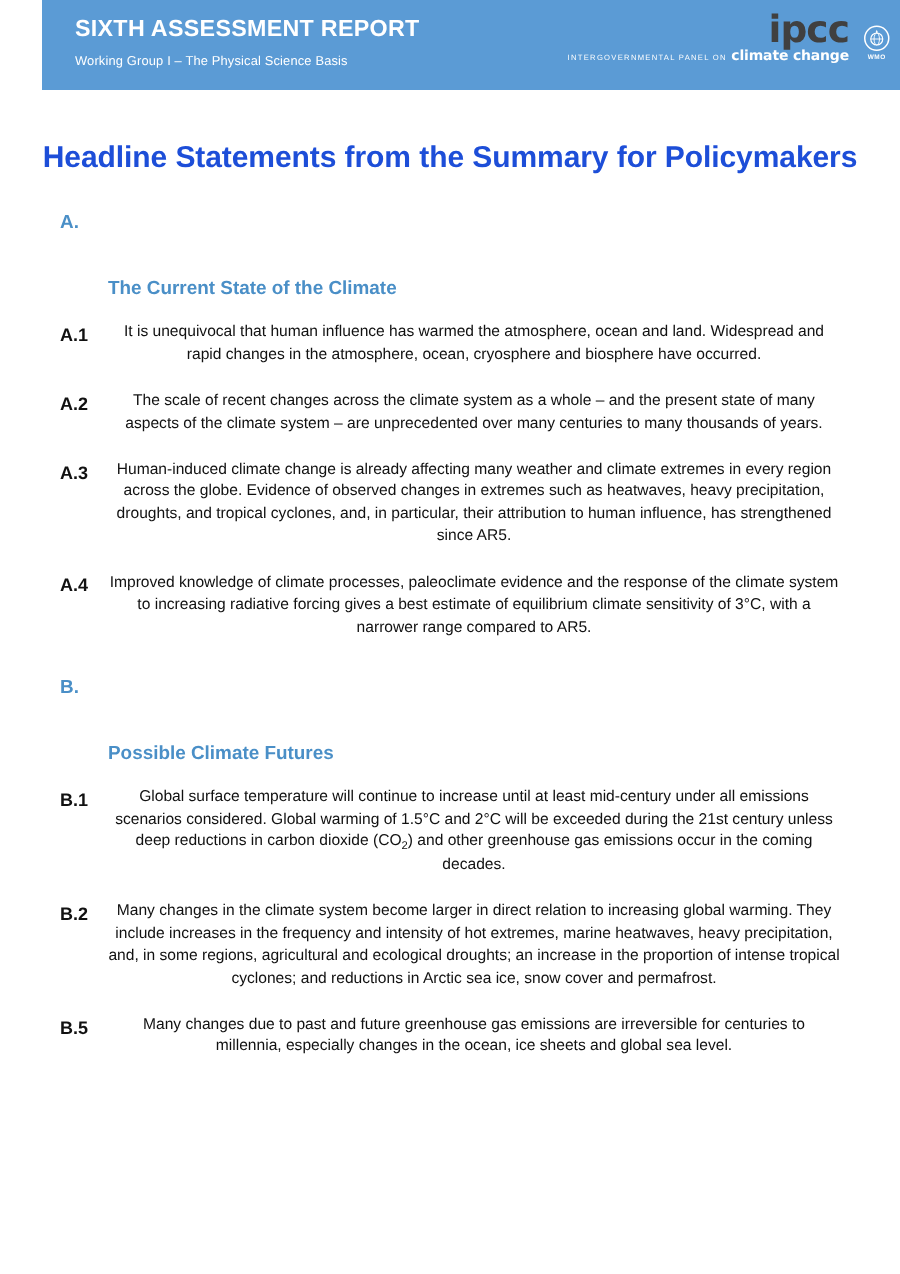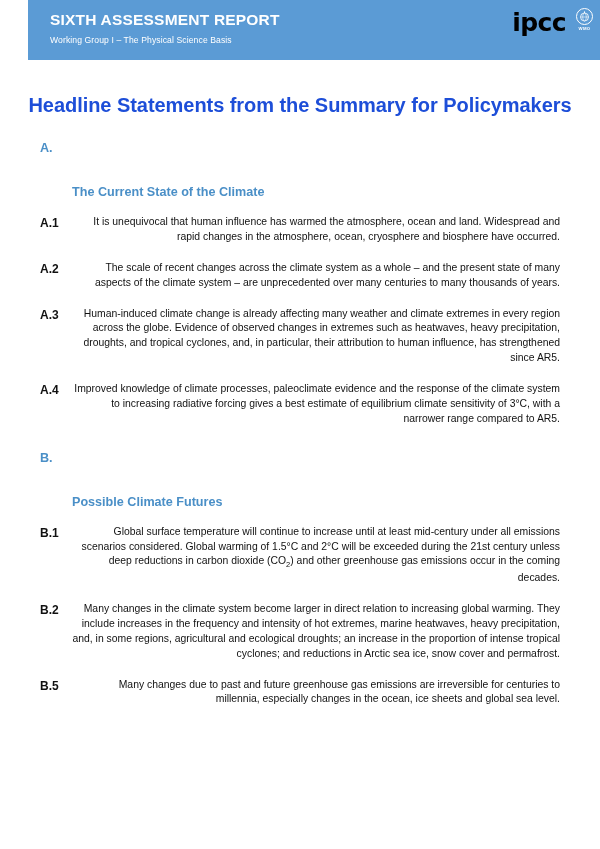--- a/index.html
+++ b/index.html
@@ -55,21 +55,21 @@
   }
   .ipcc-logo-block {
     display: flex;
     flex-direction: column;
     align-items: flex-end;
     margin-right: 10px;
   }
   .ipcc-word {
     font-size: 25px;
     font-weight: bold;
-    color: #000000;
+    color: #404040;
     line-height: 0.92;
     letter-spacing: -0.6px;
     font-family: "DejaVu Sans", sans-serif;
   }
   .ipcc-tagline {
     display: flex;
     align-items: baseline;
     margin-top: 1px;
   }
   .tagline-small {
@@ -153,36 +153,40 @@
     font-weight: bold;
     font-size: 12px;
     color: #111111;
     line-height: 1.43;
   }
   .stmt-text {
     flex: 1;
     font-size: 10.4px;
     line-height: 1.43;
     color: #111111;
-    text-align: right;
+    text-align: center;
   }
   sub { font-size: 0.72em; }
 </style>
 </head>
 <body>
 
 <div class="header-band">
   <div class="header-left">
     <div class="report-title">SIXTH ASSESSMENT REPORT</div>
     <div class="report-subtitle">Working Group I – The Physical Science Basis</div>
   </div>
 
   <div class="header-right">
     <div class="ipcc-logo-block">
       <div class="ipcc-word">ipcc</div>
+      <div class="ipcc-tagline">
+        <span class="tagline-small">INTERGOVERNMENTAL PANEL ON</span>
+        <span class="tagline-bold">climate change</span>
+      </div>
     </div>
 
     <div class="emblems">
       <div class="emblem">
         <div class="emblem-circle">
           <svg width="13" height="13" viewBox="0 0 13 13">
             <circle cx="6.5" cy="7" r="4" fill="none" stroke="#ffffff" stroke-width="0.8"></circle>
             <ellipse cx="6.5" cy="7" rx="1.8" ry="4" fill="none" stroke="#ffffff" stroke-width="0.6"></ellipse>
             <line x1="2.5" y1="7" x2="10.5" y2="7" stroke="#ffffff" stroke-width="0.6"></line>
             <path d="M6.5 0.8 L7.2 2.4 L6.5 3.3 L5.8 2.4 Z" fill="#ffffff"></path>

